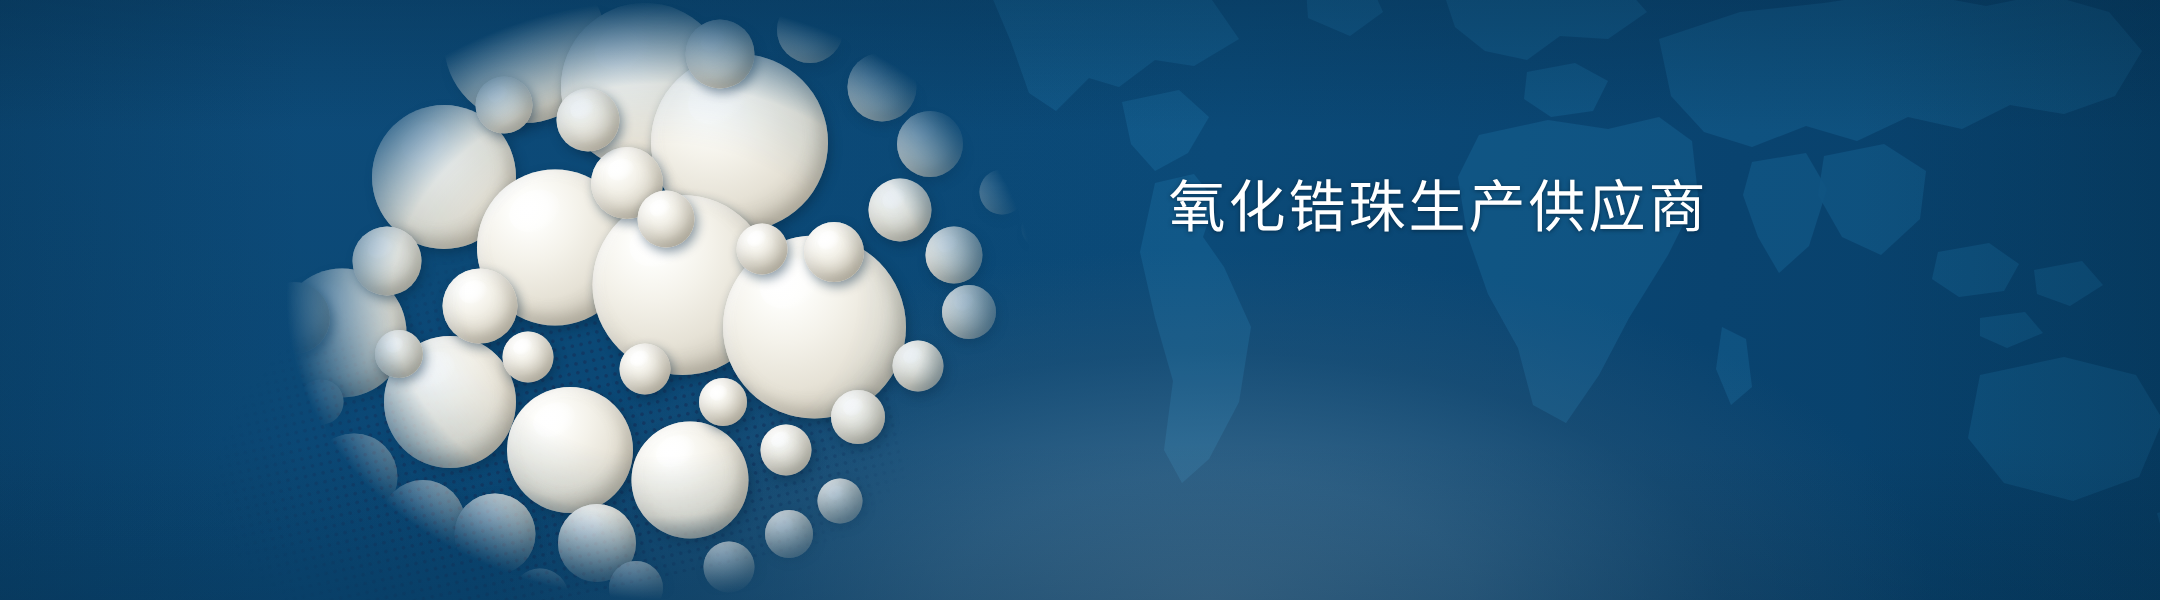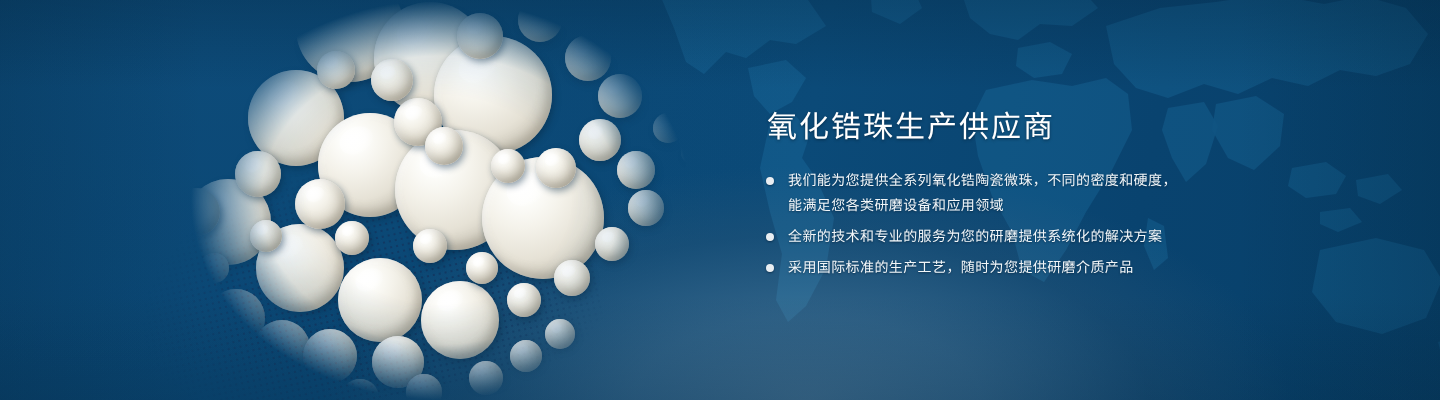--- a/index.html
+++ b/index.html
@@ -98,22 +98,22 @@
   .bead.sm::after { left: 22%; top: 16%; width: 38%; height: 30%; }
 
   
   .copy {
     position: absolute;
     left: 763px;
     top: 104px;
     width: 600px;
   }
   .headline {
-    margin: 4px;
-    font-size: 30px;
+    margin: 16px;
+    font-size: 38px;
     line-height: 38px;
     font-weight: 400;
     letter-spacing: 2px;
     color: #ffffff;
     text-shadow: 0 1px 3px rgba(3,30,52,0.65);
     white-space: nowrap;
   }
   .bullets {
     list-style: none;
     margin: 22px 0 0 0;
@@ -238,30 +238,15 @@
       <div class="bead sm" style="left: 317px; top: 51px; width: 38px; height: 38px;"></div>
       <div class="bead sm" style="left: 425px; top: 127px; width: 38px; height: 38px;"></div>
       <div class="bead sm" style="left: 491px; top: 149px; width: 34px; height: 34px;"></div>
       <div class="bead sm" style="left: 653px; top: 113px; width: 30px; height: 30px;"></div>
       <div class="bead sm" style="left: 681px; top: 139px; width: 26px; height: 26px;"></div>
     </div>
 
   <div class="copy">
     <h1 class="headline">氧化锆珠生产供应商</h1>
 
-    <ul class="bullets">
-        <li class="bullet-item">
-          <span class="bullet-dot"></span>
-          <span class="bullet-line">我们能为您提供全系列氧化锆陶瓷微珠，不同的密度和硬度，</span>
-          <span class="bullet-line">能满足您各类研磨设备和应用领域</span>
-        </li>
-        <li class="bullet-item">
-          <span class="bullet-dot"></span>
-          <span class="bullet-line">全新的技术和专业的服务为您的研磨提供系统化的解决方案</span>
-        </li>
-        <li class="bullet-item">
-          <span class="bullet-dot"></span>
-          <span class="bullet-line">采用国际标准的生产工艺，随时为您提供研磨介质产品</span>
-        </li>
-      </ul>
   </div>
 
 </div>
 
 </body></html>

